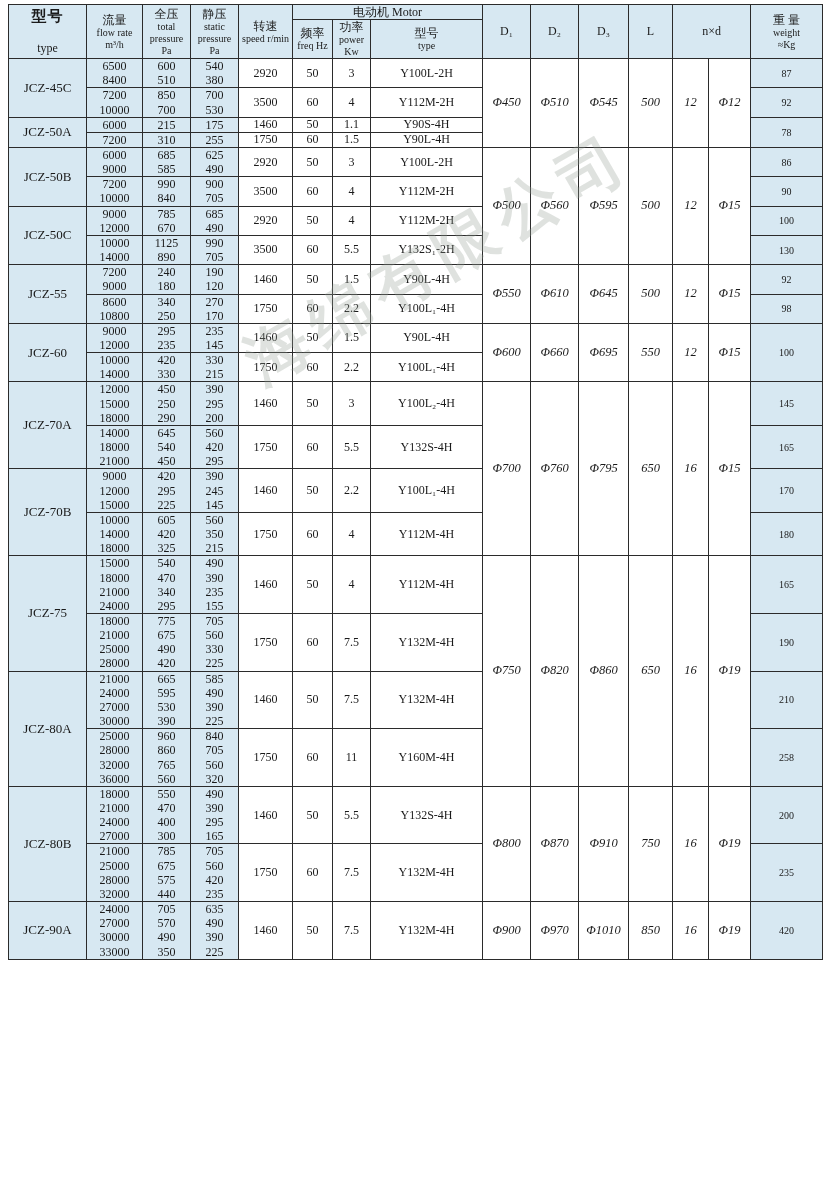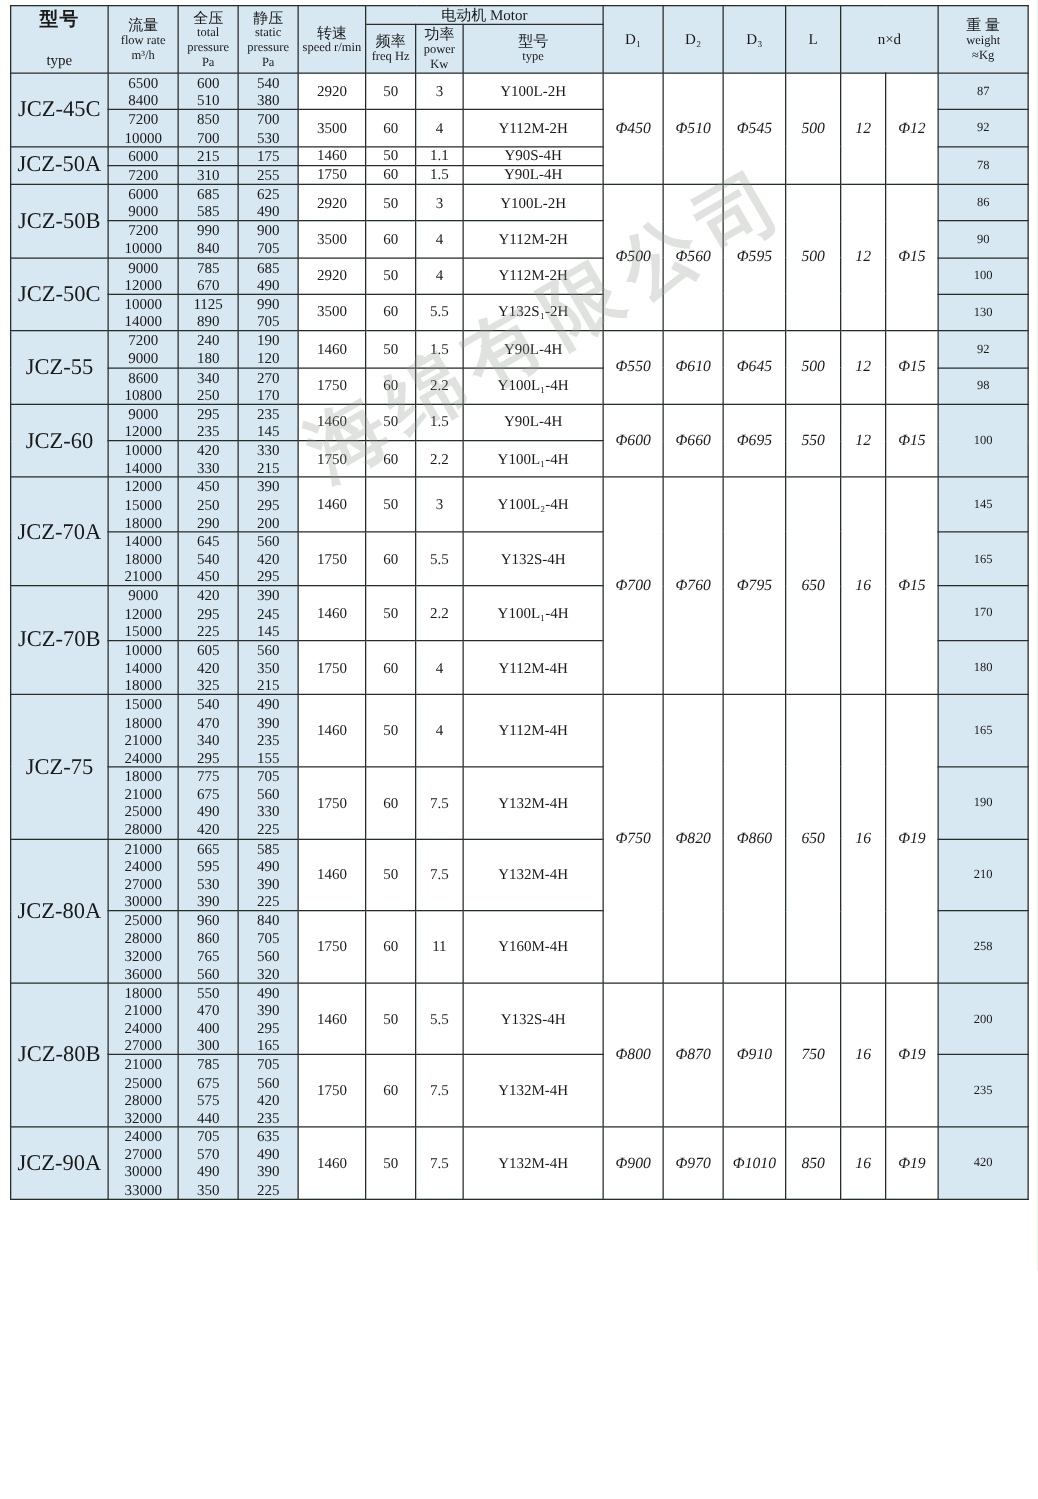--- a/index.html
+++ b/index.html
@@ -12,37 +12,37 @@
   }
   #sheet{
     position:absolute;
     left:8px; top:4px;
     width:814px; height:1190px;
   }
   table.spec{
     border-collapse:collapse;
     width:814px;
     table-layout:fixed;
-    background:#86efac;
+    background:#000000;
   }
   table.spec td, table.spec th{
     border:1px solid #2b2b2b;
     text-align:center;
     vertical-align:middle;
     padding:0;
     font-weight:normal;
     line-height:1.1;
   }
   .hdr{ background:#d7e8f2; font-size:13px; }
   .hdr .big{ font-size:15px; font-weight:bold; letter-spacing:1px;}
   .hdr .sm{ font-size:10px; }
   .hdr .md{ font-size:12px; }
   .tint{ background:#d7e8f2; }
   .white{ background:#ffffff; }
-  .model{ font-size:18px;margin-left:36px; }
+  .model{ font-size:13px;margin-left:36px; }
   .num{ font-size:12px; }
   .mot{ font-size:12px; }
   .stack{ display:block; line-height:1.18; }
   .stack span{ display:block; }
   .flowcell{ padding:2px 0; }
   .dim{ font-size:12.5px;font-style:italic; }
   .wt{ font-size:10px; }
   .watermark{
     position:absolute;
     left:0; top:0; width:830px; height:1199px;

